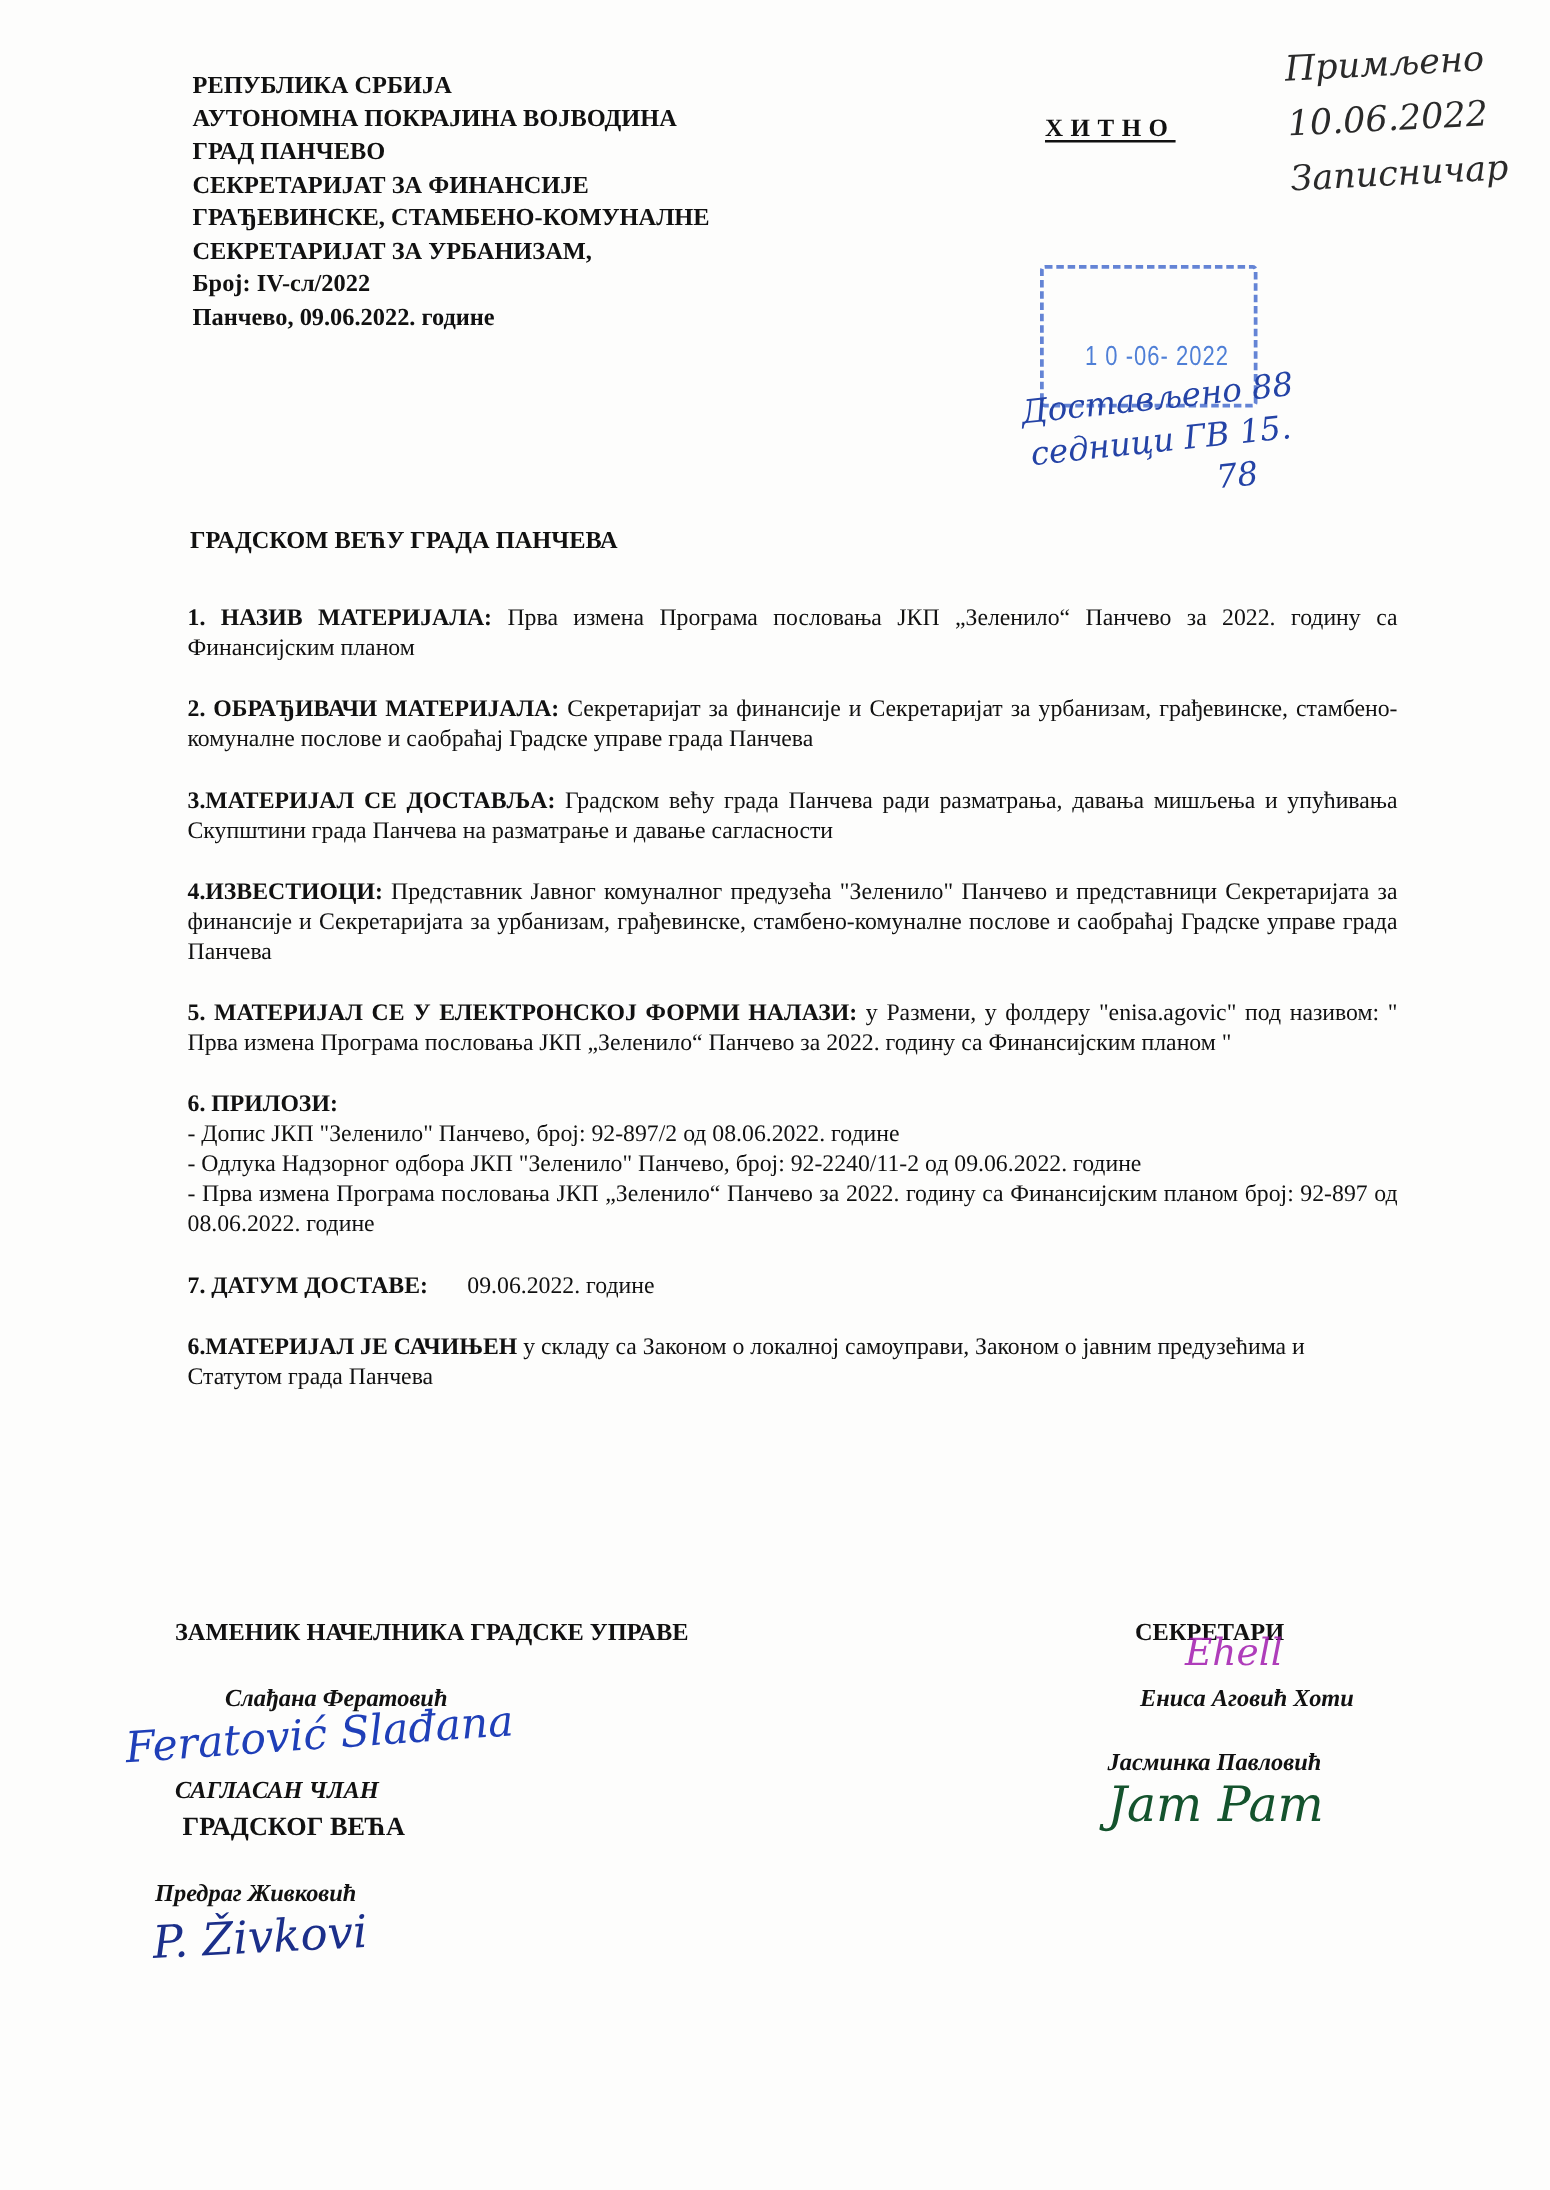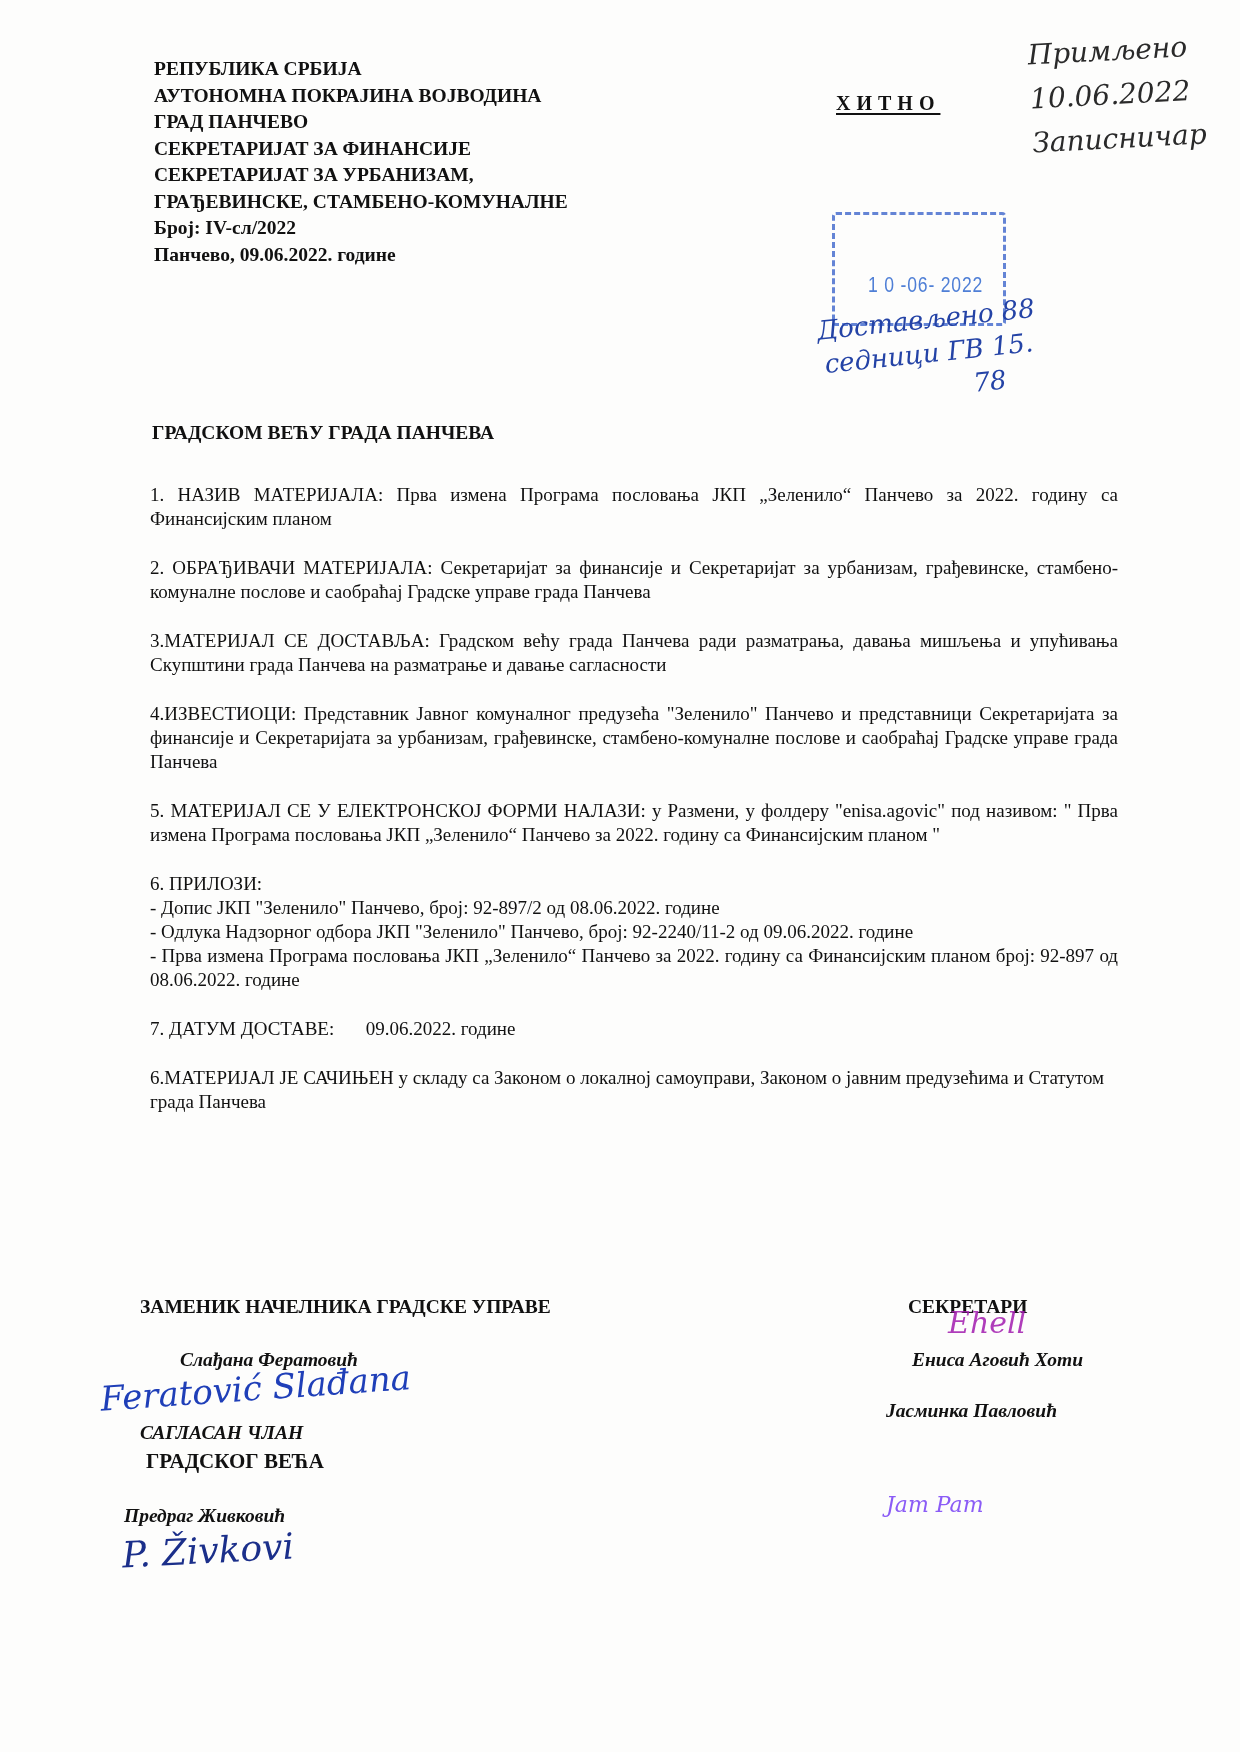--- a/index.html
+++ b/index.html
@@ -34,39 +34,39 @@
   .stamp-hand {
     left:820px; top:300px; width:260px; color:#2443a6;
     font-family:"DejaVu Serif", serif; font-style:italic; font-size:26px; line-height:34px;
     transform:rotate(-6deg);
   }
   .addressee { left:152px; top:422px; font-weight:bold; font-size:19.5px; }
   .body {
     left:150px; top:483px; width:968px; font-size:19px; line-height:24px; text-align:justify;
   }
   .section { margin-bottom:25px; }
-  .section b { font-weight:normal; }
+  .section b { font-weight:bold; }
   .attach-list div { }
   .sig-left-title { left:140px; top:1296px; font-weight:bold; font-size:19.5px; }
   .sig-name { font-weight:bold; font-style:italic; font-size:19.5px; }
   .sig-scribble {
     color:#1f3fb8; font-family:"DejaVu Serif", serif; font-style:italic; font-size:34px;
   }
   .sig-right-title { left:908px; top:1296px; font-weight:bold; font-size:19.5px; }
 </style>
 </head>
 <body>
 
 <div class="abs header">
   <div>РЕПУБЛИКА СРБИЈА</div>
   <div>АУТОНОМНА ПОКРАЈИНА ВОЈВОДИНА</div>
   <div>ГРАД ПАНЧЕВО</div>
   <div>СЕКРЕТАРИЈАТ ЗА ФИНАНСИЈЕ</div>
+  <div>ГРАЂЕВИНСКЕ, СТАМБЕНО-КОМУНАЛНЕ</div>
   <div>СЕКРЕТАРИЈАТ ЗА УРБАНИЗАМ,</div>
-  <div>ГРАЂЕВИНСКЕ, СТАМБЕНО-КОМУНАЛНЕ</div>
   <div>Број: IV-сл/2022</div>
   <div>Панчево, 09.06.2022. године</div>
 </div>
 
 <div class="abs urgent">ХИТНО</div>
 
 <div class="abs handnote">
   <div>Примљено</div>
   <div>10.06.2022</div>
   <div>Записничар</div>
@@ -125,13 +125,13 @@
 <div class="abs sig-scribble" style="left:100px; top:1368px; transform:rotate(-4deg);">Feratović Slađana</div>
 <div class="abs sig-name" style="left:140px; top:1422px; font-style:italic;">САГЛАСАН ЧЛАН</div>
 <div class="abs" style="left:146px; top:1449px; font-weight:bold; font-size:21px;">ГРАДСКОГ ВЕЋА</div>
 <div class="abs sig-name" style="left:124px; top:1505px;">Предраг Живковић</div>
 <div class="abs sig-scribble" style="left:122px; top:1530px; color:#1b2f8a; font-size:36px; transform:rotate(-3deg);">P. Živkovi</div>
 
 <div class="abs sig-right-title">СЕКРЕТАРИ</div>
 <div class="abs sig-scribble" style="left:948px; top:1305px; color:#a21caf; font-size:30px; opacity:.85;">Ehell</div>
 <div class="abs sig-name" style="left:912px; top:1349px;">Ениса Аговић Хоти</div>
 <div class="abs sig-name" style="left:886px; top:1400px;">Јасминка Павловић</div>
-<div class="abs sig-scribble" style="left:886px; top:1492px; color:#8b5cf6; font-size:22px;">Jam  Pam</div>
+<div class="abs sig-scribble" style="left:886px; top:1422px; color:#14532d; font-size:39px;">Jam  Pam</div>
 
 </body></html>

